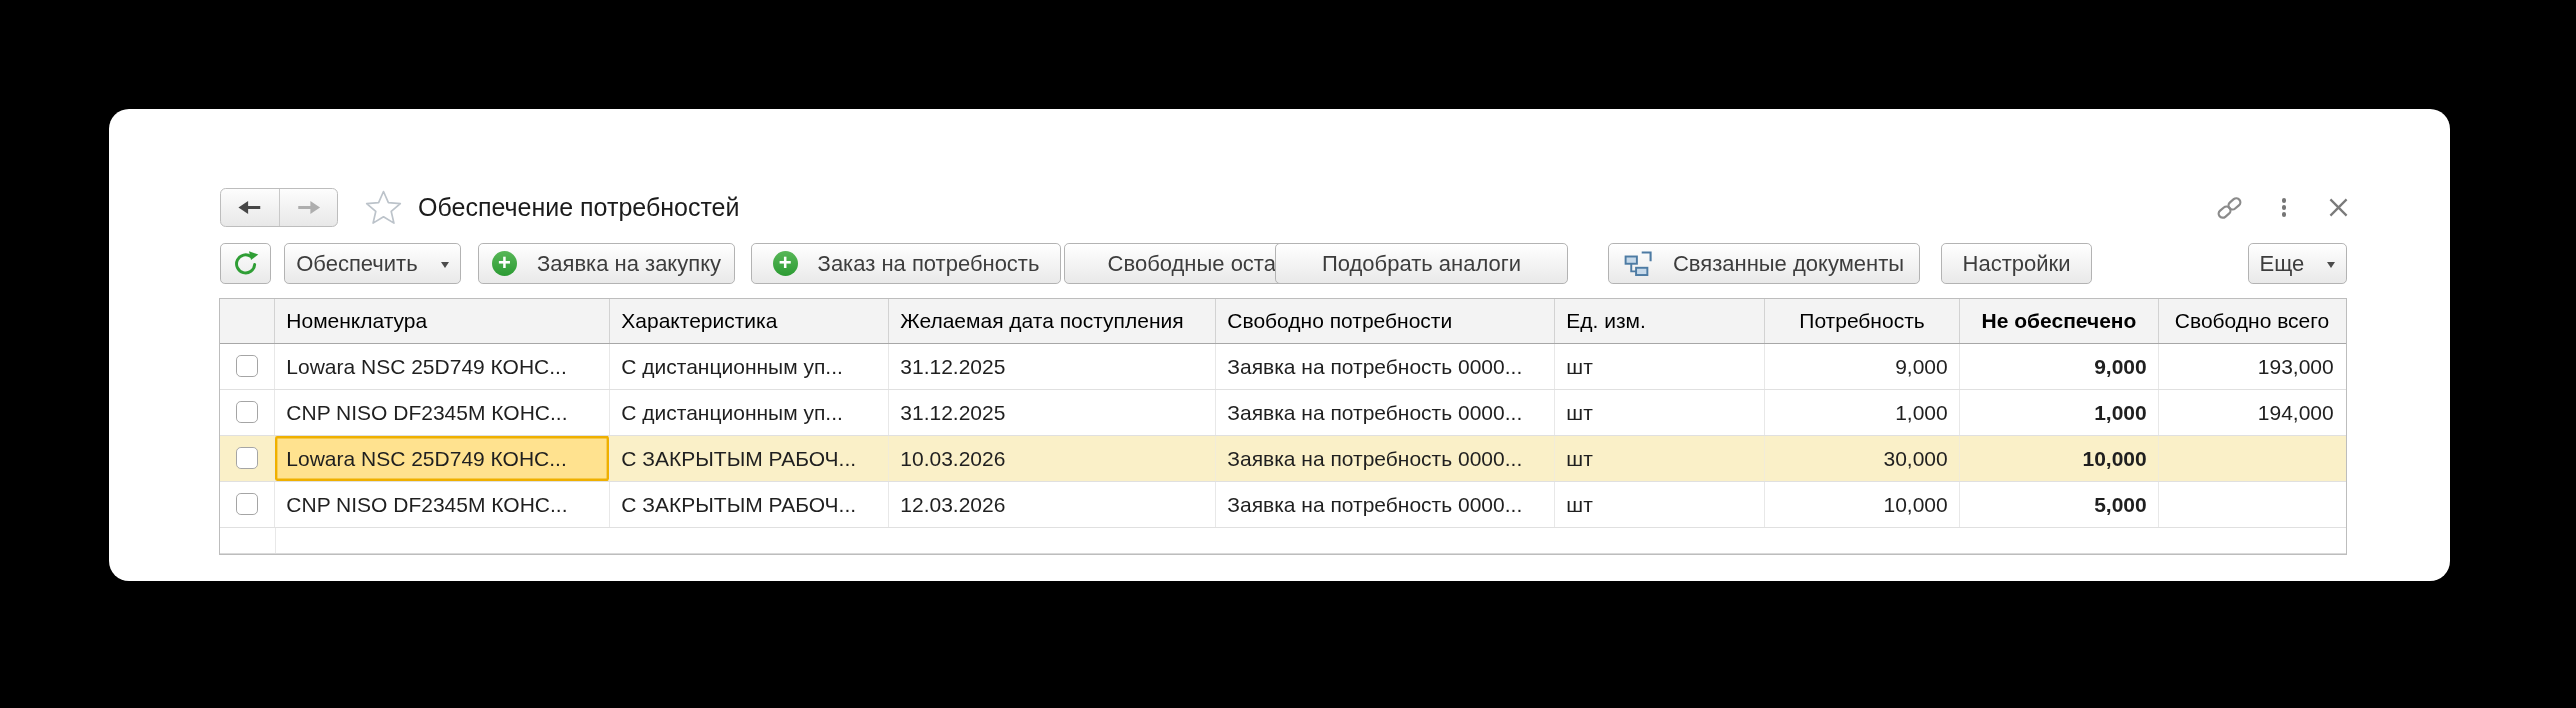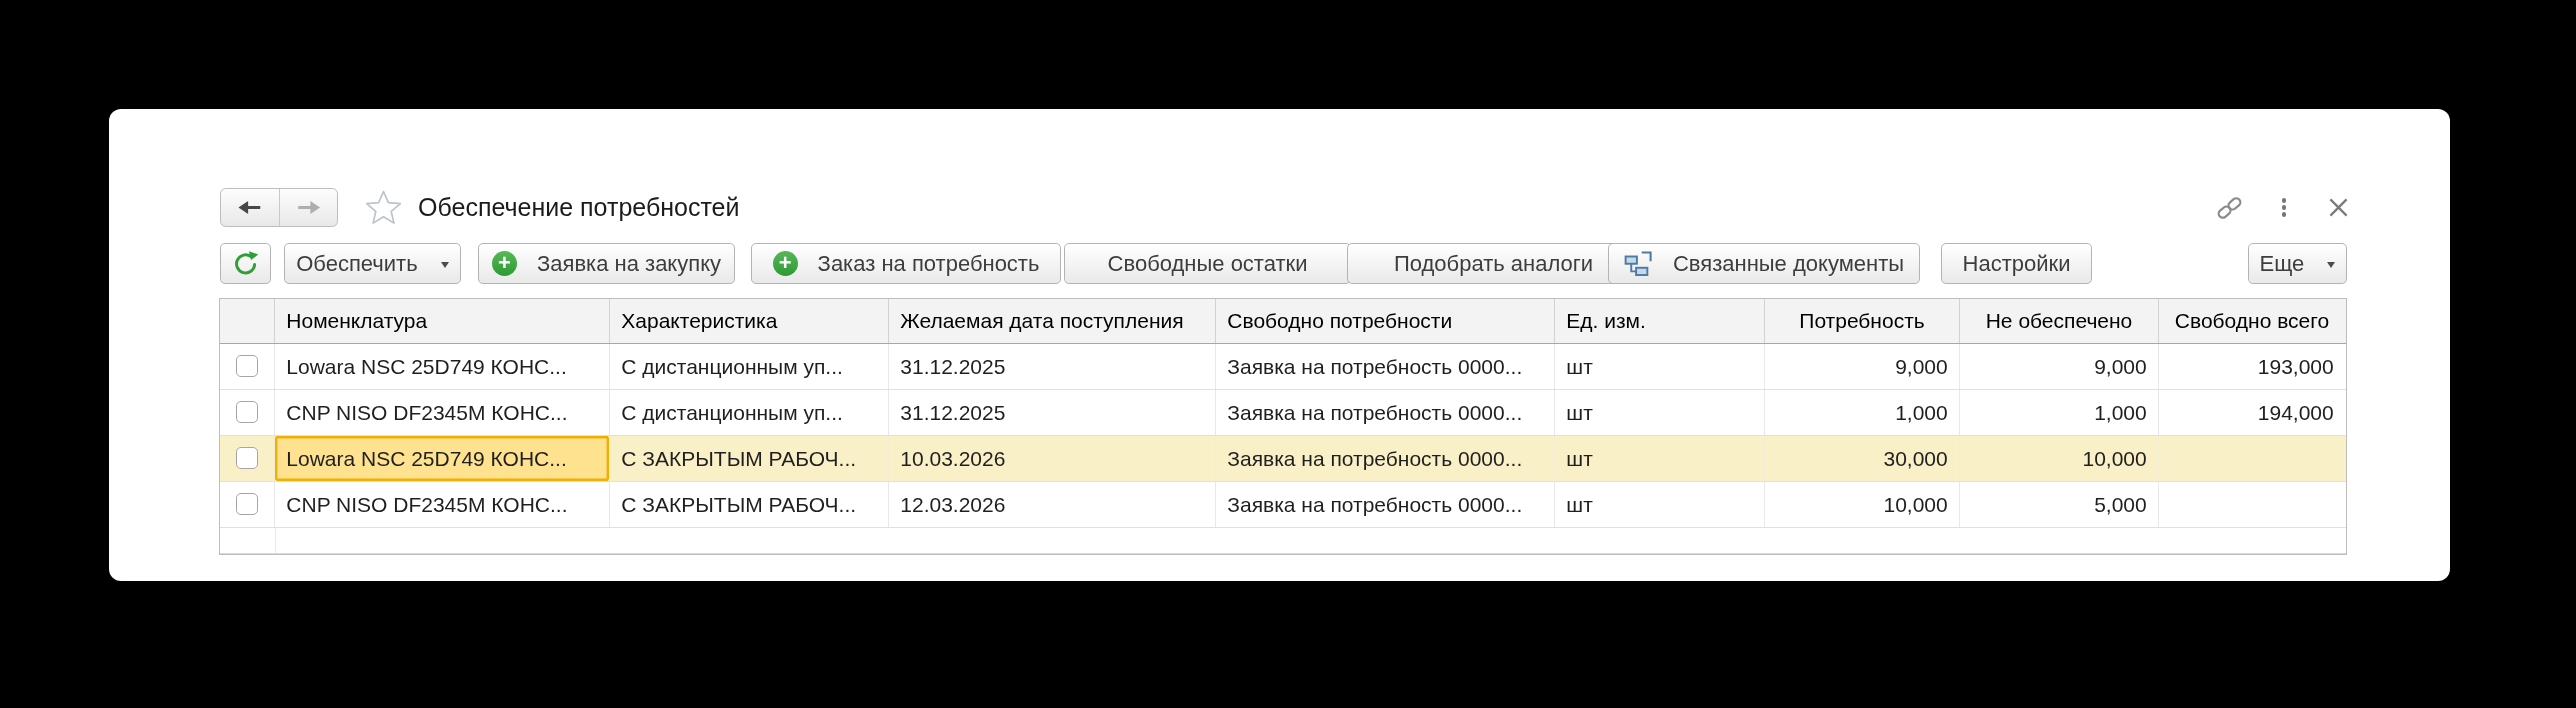--- a/index.html
+++ b/index.html
@@ -3,21 +3,21 @@
 <meta charset="utf-8">
 <style>
   html,body{margin:0;padding:0;}
   body{
     width:2576px;height:709px;background:#000;overflow:hidden;
     font-family:"Liberation Sans","DejaVu Sans",sans-serif;
     -webkit-font-smoothing:antialiased;
   }
   .window{
     position:absolute;left:109px;top:109px;width:2341px;height:472px;
-    background:#fff;border-radius:12px;
+    background:#fff;border-radius:20px;
   }
   
   .nav-group{
     position:absolute;left:111px;top:79px;width:118px;height:39px;
     display:flex;border:0.8px solid #bdbdbd;border-radius:5.7px;overflow:hidden;
     background:linear-gradient(#fdfdfd,#e8e8e8);box-sizing:border-box;
   }
   .nav-btn{
     flex:1;display:flex;align-items:center;justify-content:center;
     background:transparent;border:none;padding:0;cursor:pointer;
@@ -68,21 +68,21 @@
     box-sizing:border-box;padding:0 11.3px;line-height:45px;font-size:21px;color:#1f1f1f;
     border-right:0.8px solid #e8e8e8;white-space:nowrap;overflow:hidden;
   }
   .c0{width:55px;padding:0;}
   .c1{width:335px;}
   .c2{width:279px;}
   .c3{width:327px;}
   .c4{width:339px;}
   .c5{width:210px;}
   .c6{width:195px;text-align:right;}
-  .c7{width:199px;text-align:right;}
+  .c7{width:199px;text-align:right;font-weight:bold;}
   .c8{width:186px;text-align:right;border-right:none;}
   .th.c6,.th.c7,.th.c8{text-align:center;}
   .checkbox{
     display:block;width:22px;height:22px;margin:11.3px auto 0;
     border:1.6px solid #a5a5a5;border-radius:4.9px;background:#fff;box-sizing:border-box;cursor:pointer;
   }
   .trow.selected{background:#faf0c8;}
   .trow.selected .td{border-right-color:#f2ecd8;}
   .td.active-cell{
     background:#ffe28f;border-radius:2.4px;
@@ -162,21 +162,21 @@
 
   <button class="tb-btn" style="left:642px;width:310px;">
     <span class="plus-circle">+</span>
     <span>Заказ на потребность</span>
   </button>
 
   <button class="tb-btn" style="left:955px;width:287px;">
     <span>Свободные остатки</span>
   </button>
 
-  <button class="tb-btn" style="left:1238px;width:293px;">
+  <button class="tb-btn" style="left:1166px;width:293px;">
     <span>Подобрать аналоги</span>
   </button>
 
   <button class="tb-btn" style="left:1499px;width:312px;">
     <svg width="29" height="27.5" viewBox="0 0 36 34">
       <path d="M22 3 h11 v11" fill="none" stroke="#4d7ba3" stroke-width="2.6"></path>
       <rect x="2" y="8" width="14" height="9" fill="#c6d9ea" stroke="#4d7ba3" stroke-width="2.4"></rect>
       <path d="M9 17 V26.5 H15" fill="none" stroke="#4d7ba3" stroke-width="2.4"></path>
       <rect x="15" y="22" width="14" height="9" fill="#c6d9ea" stroke="#4d7ba3" stroke-width="2.4"></rect>
     </svg>

